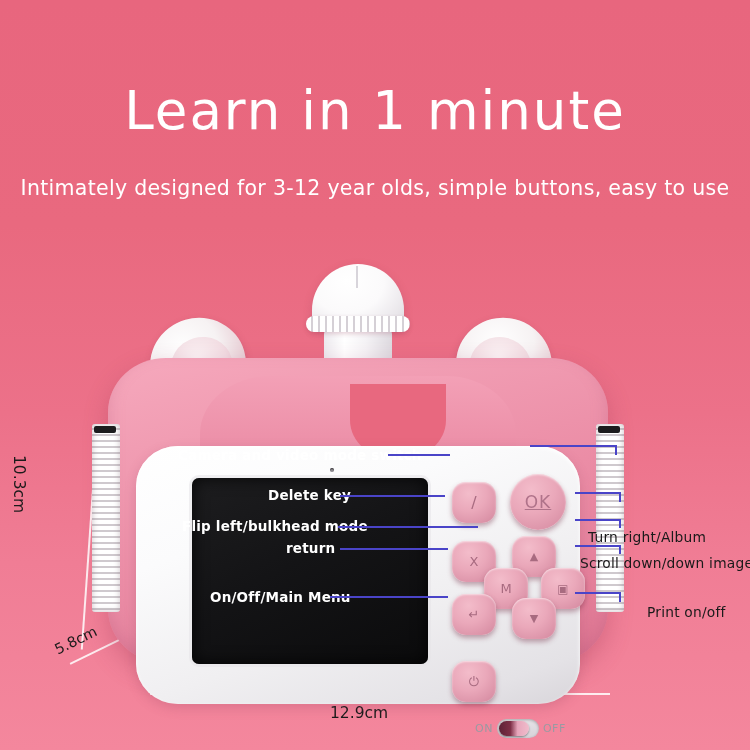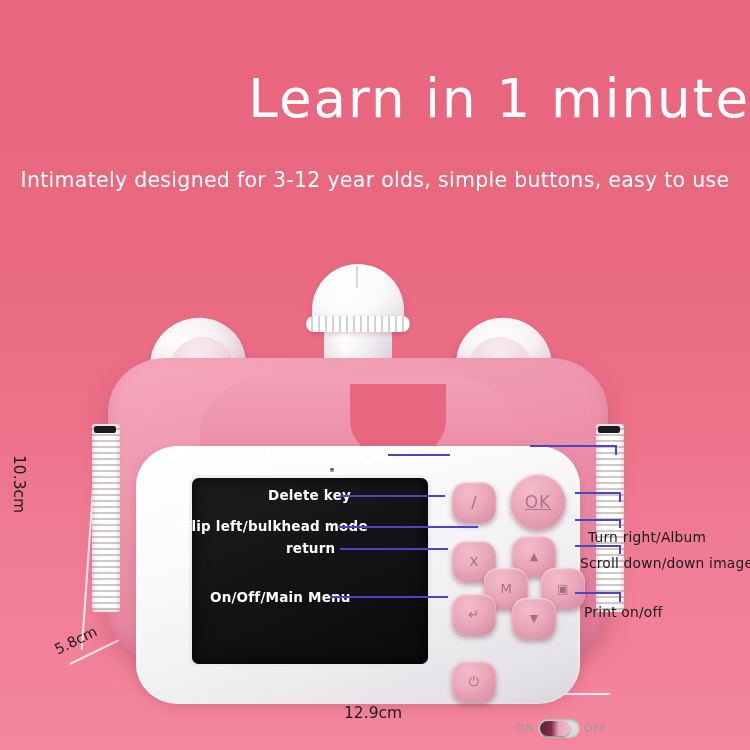--- a/index.html
+++ b/index.html
@@ -8,26 +8,26 @@
     font-family:"DejaVu Sans","Liberation Sans",sans-serif;
     background:#e8687f;
   }
   #stage{
     position:relative;width:750px;height:750px;overflow:hidden;
     background:linear-gradient(180deg,#e8667e 0%,#e9697f 30%,#ec7189 55%,#f07d95 75%,#f4879d 100%);
   }
 
   
   .headline{
-    position:absolute;left:0;right:0;top:70px;text-align:right;
+    position:absolute;left:0;right:0;top:82px;text-align:center;
     color:#ffffff;font-size:53px;letter-spacing:2px;font-weight:400;
     line-height:1.1;white-space:nowrap;
   }
   .subhead{
-    position:absolute;left:0;right:0;top:168px;text-align:center;
+    position:absolute;left:0;right:0;top:176px;text-align:center;
     color:#ffffff;font-size:20.5px;letter-spacing:.3px;font-weight:400;
     white-space:nowrap;
   }
 
   
   #camera{position:absolute;left:108px;top:300px;width:520px;height:380px;}
 
   
   .ear{position:absolute;width:96px;height:92px;border-radius:50%;
        background:radial-gradient(circle at 38% 30%,#ffffff 0%,#f6f2f3 42%,#e8cfd6 72%,#dcb6c1 100%);
@@ -102,21 +102,21 @@
   .btn{position:absolute;background:
         radial-gradient(circle at 38% 28%,#f3bcca 0%,#eaa8ba 45%,#dc94a9 78%,#cf8499 100%);
        box-shadow:0 3px 5px rgba(120,50,75,.42),inset 0 1px 2px rgba(255,255,255,.6);
        display:flex;align-items:center;justify-content:center;
        color:#a86b80;font-size:13px;}
   .btn.tri{width:44px;height:41px;border-radius:14px;}
   .btn.round{width:56px;height:56px;border-radius:50%;font-size:17px;letter-spacing:1px;color:#b0738a;}
   .btn .g{position:relative;display:block;}
 
   
-  .switch{position:absolute;left:380px;top:271px;width:96px;height:22px;
+  .switch{position:absolute;left:339px;top:271px;width:96px;height:22px;
       display:flex;align-items:center;gap:4px;}
   .sw-label{font-size:11px;color:#9a9aa2;letter-spacing:.5px;}
   .sw-track{position:relative;width:42px;height:19px;border-radius:10px;
       background:linear-gradient(180deg,#e7e4e8 0%,#d6d2d8 100%);
       box-shadow:inset 0 1px 3px rgba(0,0,0,.28);}
   .sw-knob{position:absolute;left:2px;top:2px;width:30px;height:15px;border-radius:8px;
       background:linear-gradient(90deg,#5d2236 0%,#7d2f46 38%,#e7a6bb 62%,#f0bccc 100%);
       box-shadow:0 1px 2px rgba(0,0,0,.4);}
 
   
@@ -138,21 +138,21 @@
   <div class="headline">Learn in 1 minute</div>
   <div class="subhead">Intimately designed for 3-12 year olds, simple buttons, easy to use</div>
 
   <div class="dimline" style="left:96px;top:432px;width:1.5px;height:218px;transform:rotate(4deg);transform-origin:top center;"></div>
   <div class="dimtxt" style="left:28px;top:455px;transform:rotate(90deg);transform-origin:left top;">10.3cm</div>
 
   <div class="dimline" style="left:70px;top:663px;width:105px;height:1.5px;transform:rotate(-26deg);transform-origin:left center;"></div>
   <div class="dimtxt" style="left:52px;top:643px;transform:rotate(-26deg);transform-origin:left top;font-size:14.5px;">5.8cm</div>
 
   <div class="dimline" style="left:150px;top:693px;width:460px;height:1.5px;"></div>
-  <div class="dimtxt" style="left:344px;top:704px;">12.9cm</div>
+  <div class="dimtxt" style="left:330px;top:704px;">12.9cm</div>
 
   <div id="camera">
 
     <div class="ear left">
         <div class="ear-inner"></div>
       </div>
     <div class="ear right">
         <div class="ear-inner"></div>
       </div>
 
@@ -245,15 +245,15 @@
   <div class="lead" style="left:575px;top:519px;width:45px;"></div>
   <div class="lead-v" style="left:619px;top:519px;height:9px;"></div>
   <div class="lab outer" style="left:588px;top:529px;">Turn right/Album</div>
 
   <div class="lead" style="left:575px;top:545px;width:45px;"></div>
   <div class="lead-v" style="left:619px;top:545px;height:9px;"></div>
   <div class="lab outer" style="left:580px;top:555px;">Scroll down/down image</div>
 
   <div class="lead" style="left:575px;top:592px;width:45px;"></div>
   <div class="lead-v" style="left:619px;top:592px;height:10px;"></div>
-  <div class="lab outer" style="left:584px;top:604px;">Print on/off</div>
+  <div class="lab outer" style="left:647px;top:604px;">Print on/off</div>
 
 </div>
 
 </body></html>

